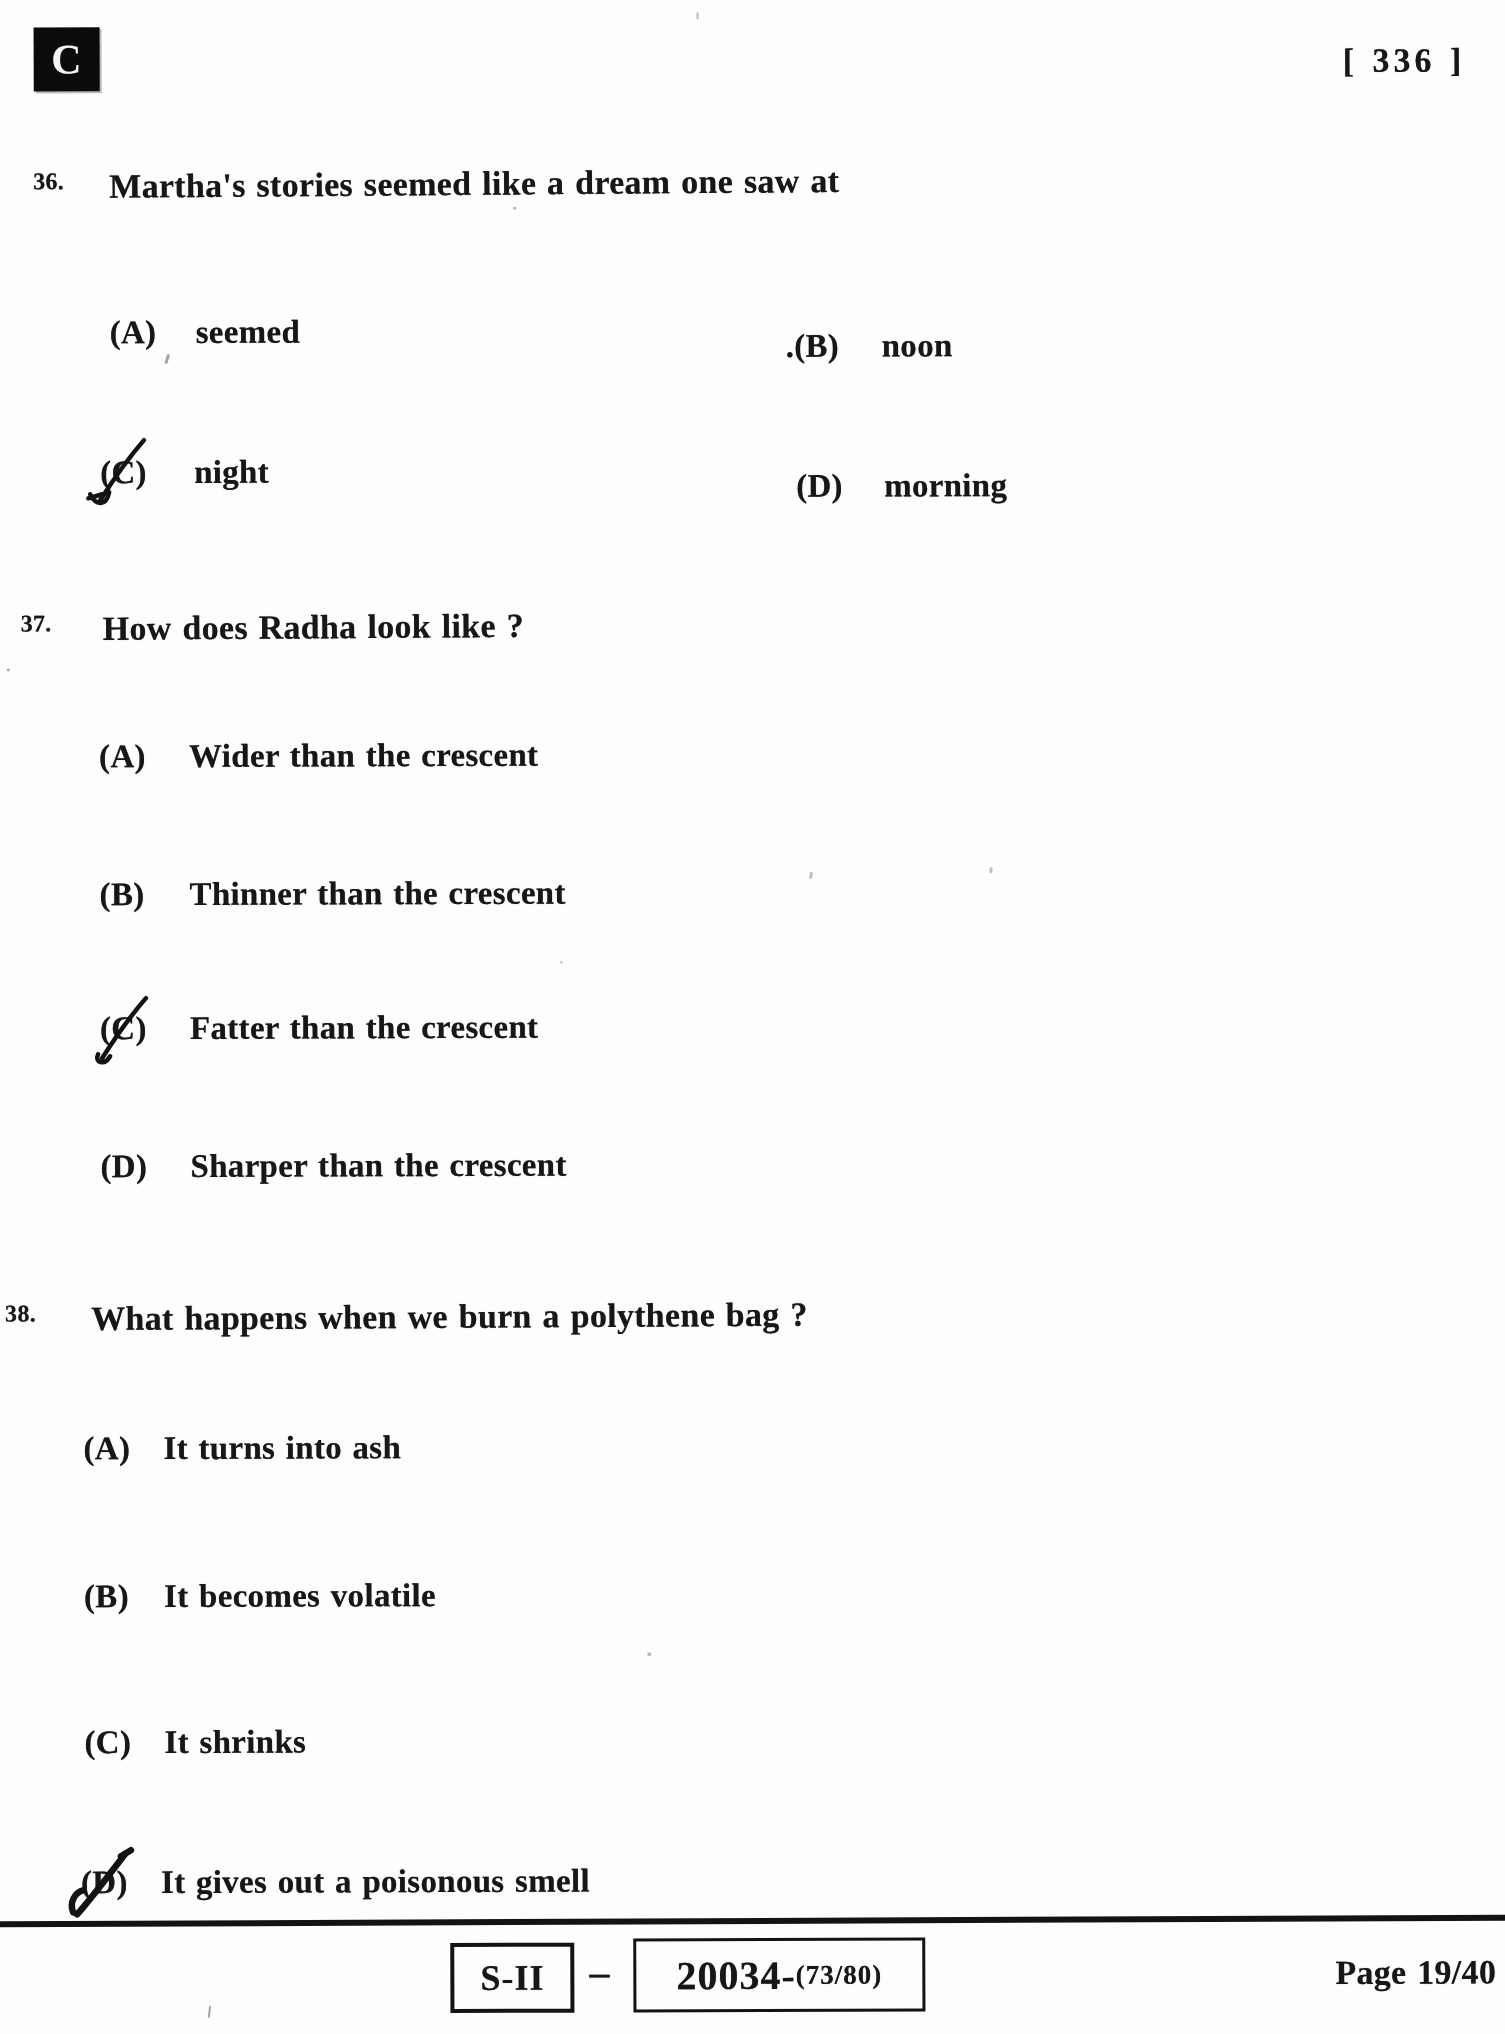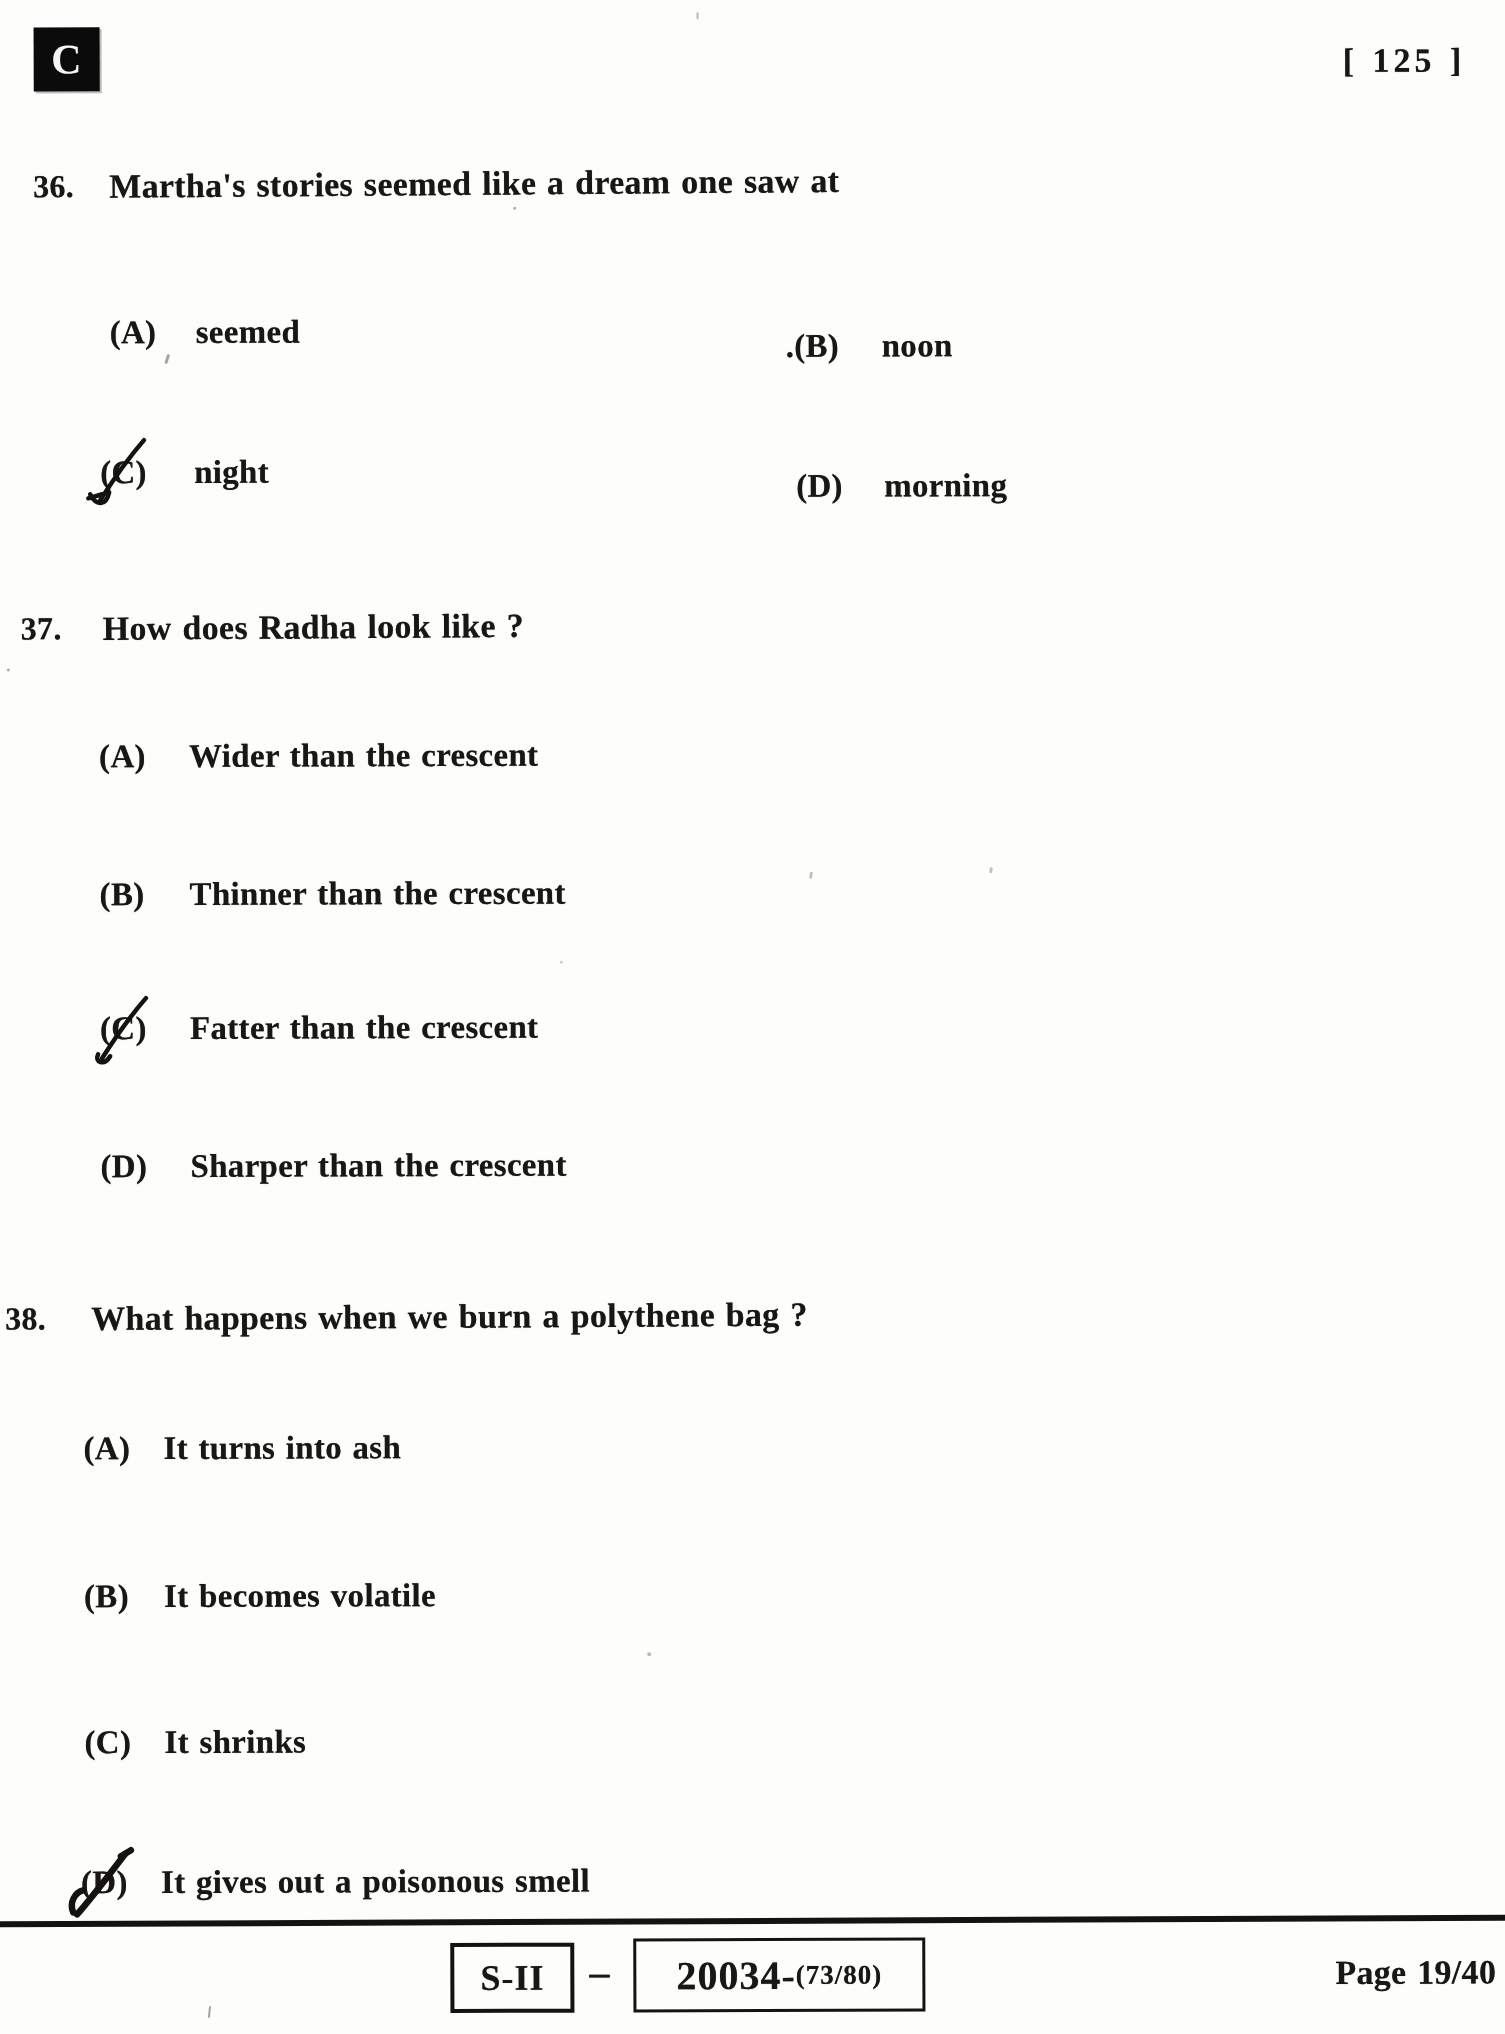--- a/index.html
+++ b/index.html
@@ -32,21 +32,21 @@
     text-shadow: none;
   }
   .bracket-page-num {
     position: absolute; left: 1346px; top: 44px;
     font-size: 34px; font-weight: 600; letter-spacing: 4px;
     white-space: nowrap;
   }
 
   
   .q-line { position: absolute; white-space: nowrap; }
-  .q-num  { position: absolute; font-size: 32px; font-weight: 600; }
+  .q-num  { position: absolute; font-size: 24px; font-weight: 600; }
   .q-text { position: absolute; font-size: 34px; font-weight: 600; }
 
   
   .opt { position: absolute; white-space: nowrap; }
   .opt-label, .opt-text {
     position: absolute; top: 0;
     font-size: 33px; font-weight: 600;
   }
   .opt-label { display: inline-block; }
   .opt-label .lbl { position: relative; z-index: 1; }
@@ -106,21 +106,21 @@
   }
 </style>
 </head>
 <body>
 
 <div class="sheet">
 
   <div class="version-box">
     <span>C</span>
   </div>
-  <div class="bracket-page-num">[ 125 ]</div>
+  <div class="bracket-page-num">[ 336 ]</div>
 
   <div class="q-line" style="top:166px; transform:rotate(-0.25deg);">
     <span class="q-num" style="left:36px;">36.</span>
     <span class="q-text" style="left:112px;">Martha's stories seemed like a dream one saw at</span>
   </div>
 
   <div class="opt" style="top:312px;">
     <span class="opt-label" style="left:112px;">
       <span class="lbl">(A)</span>
     </span>

